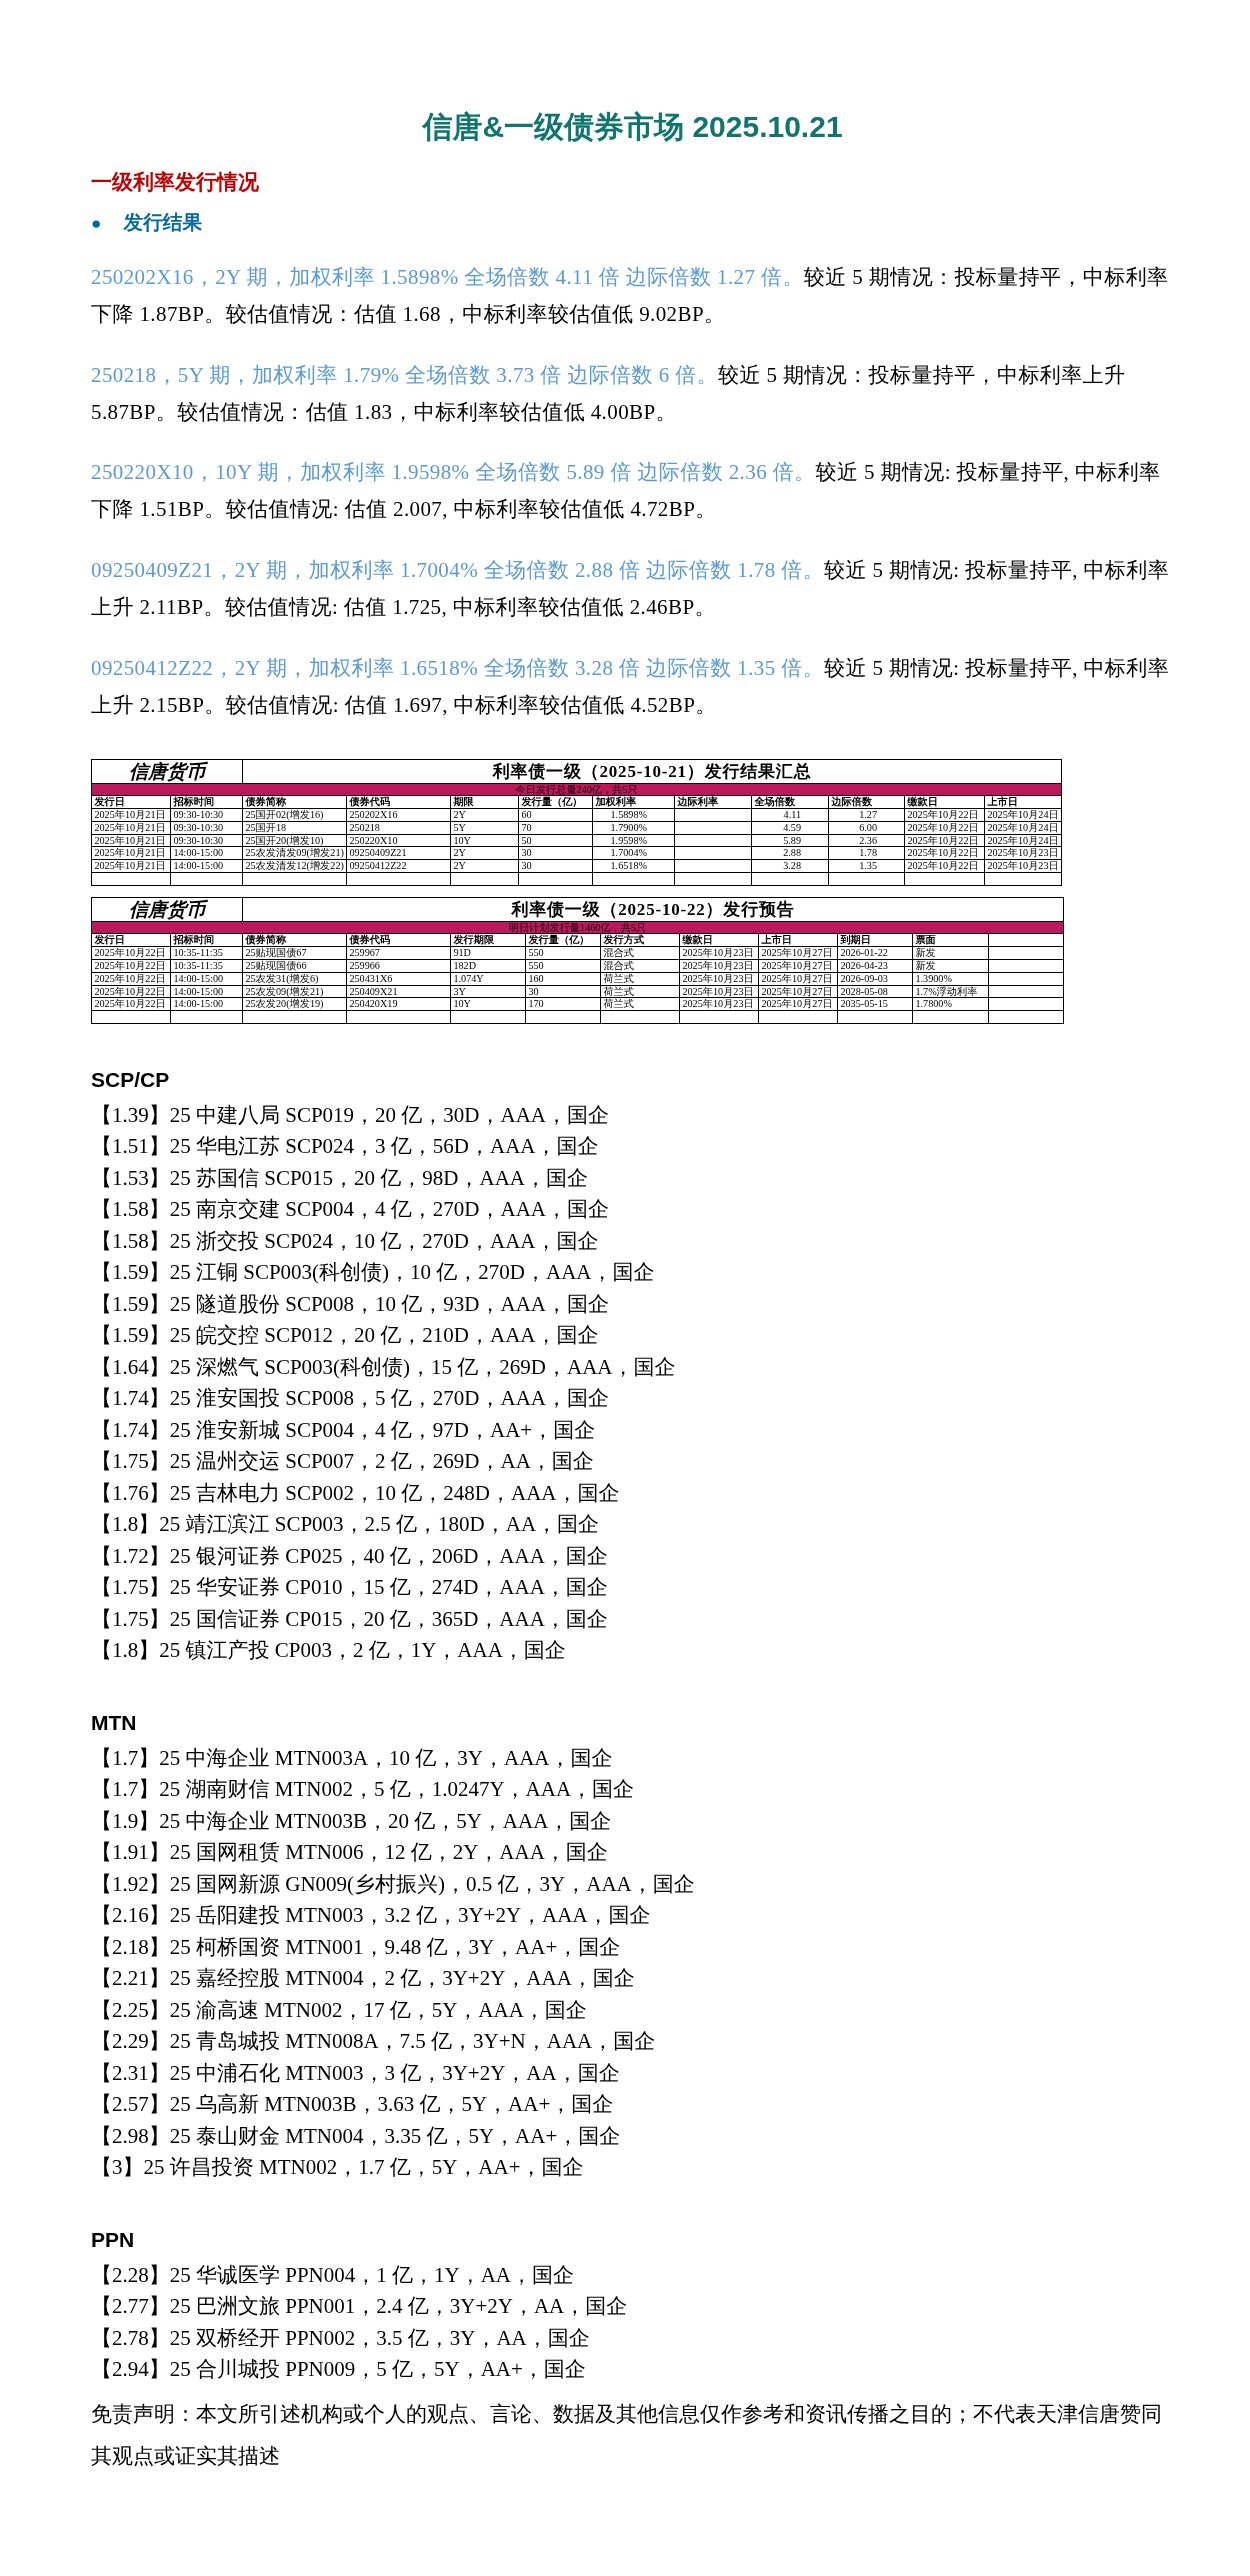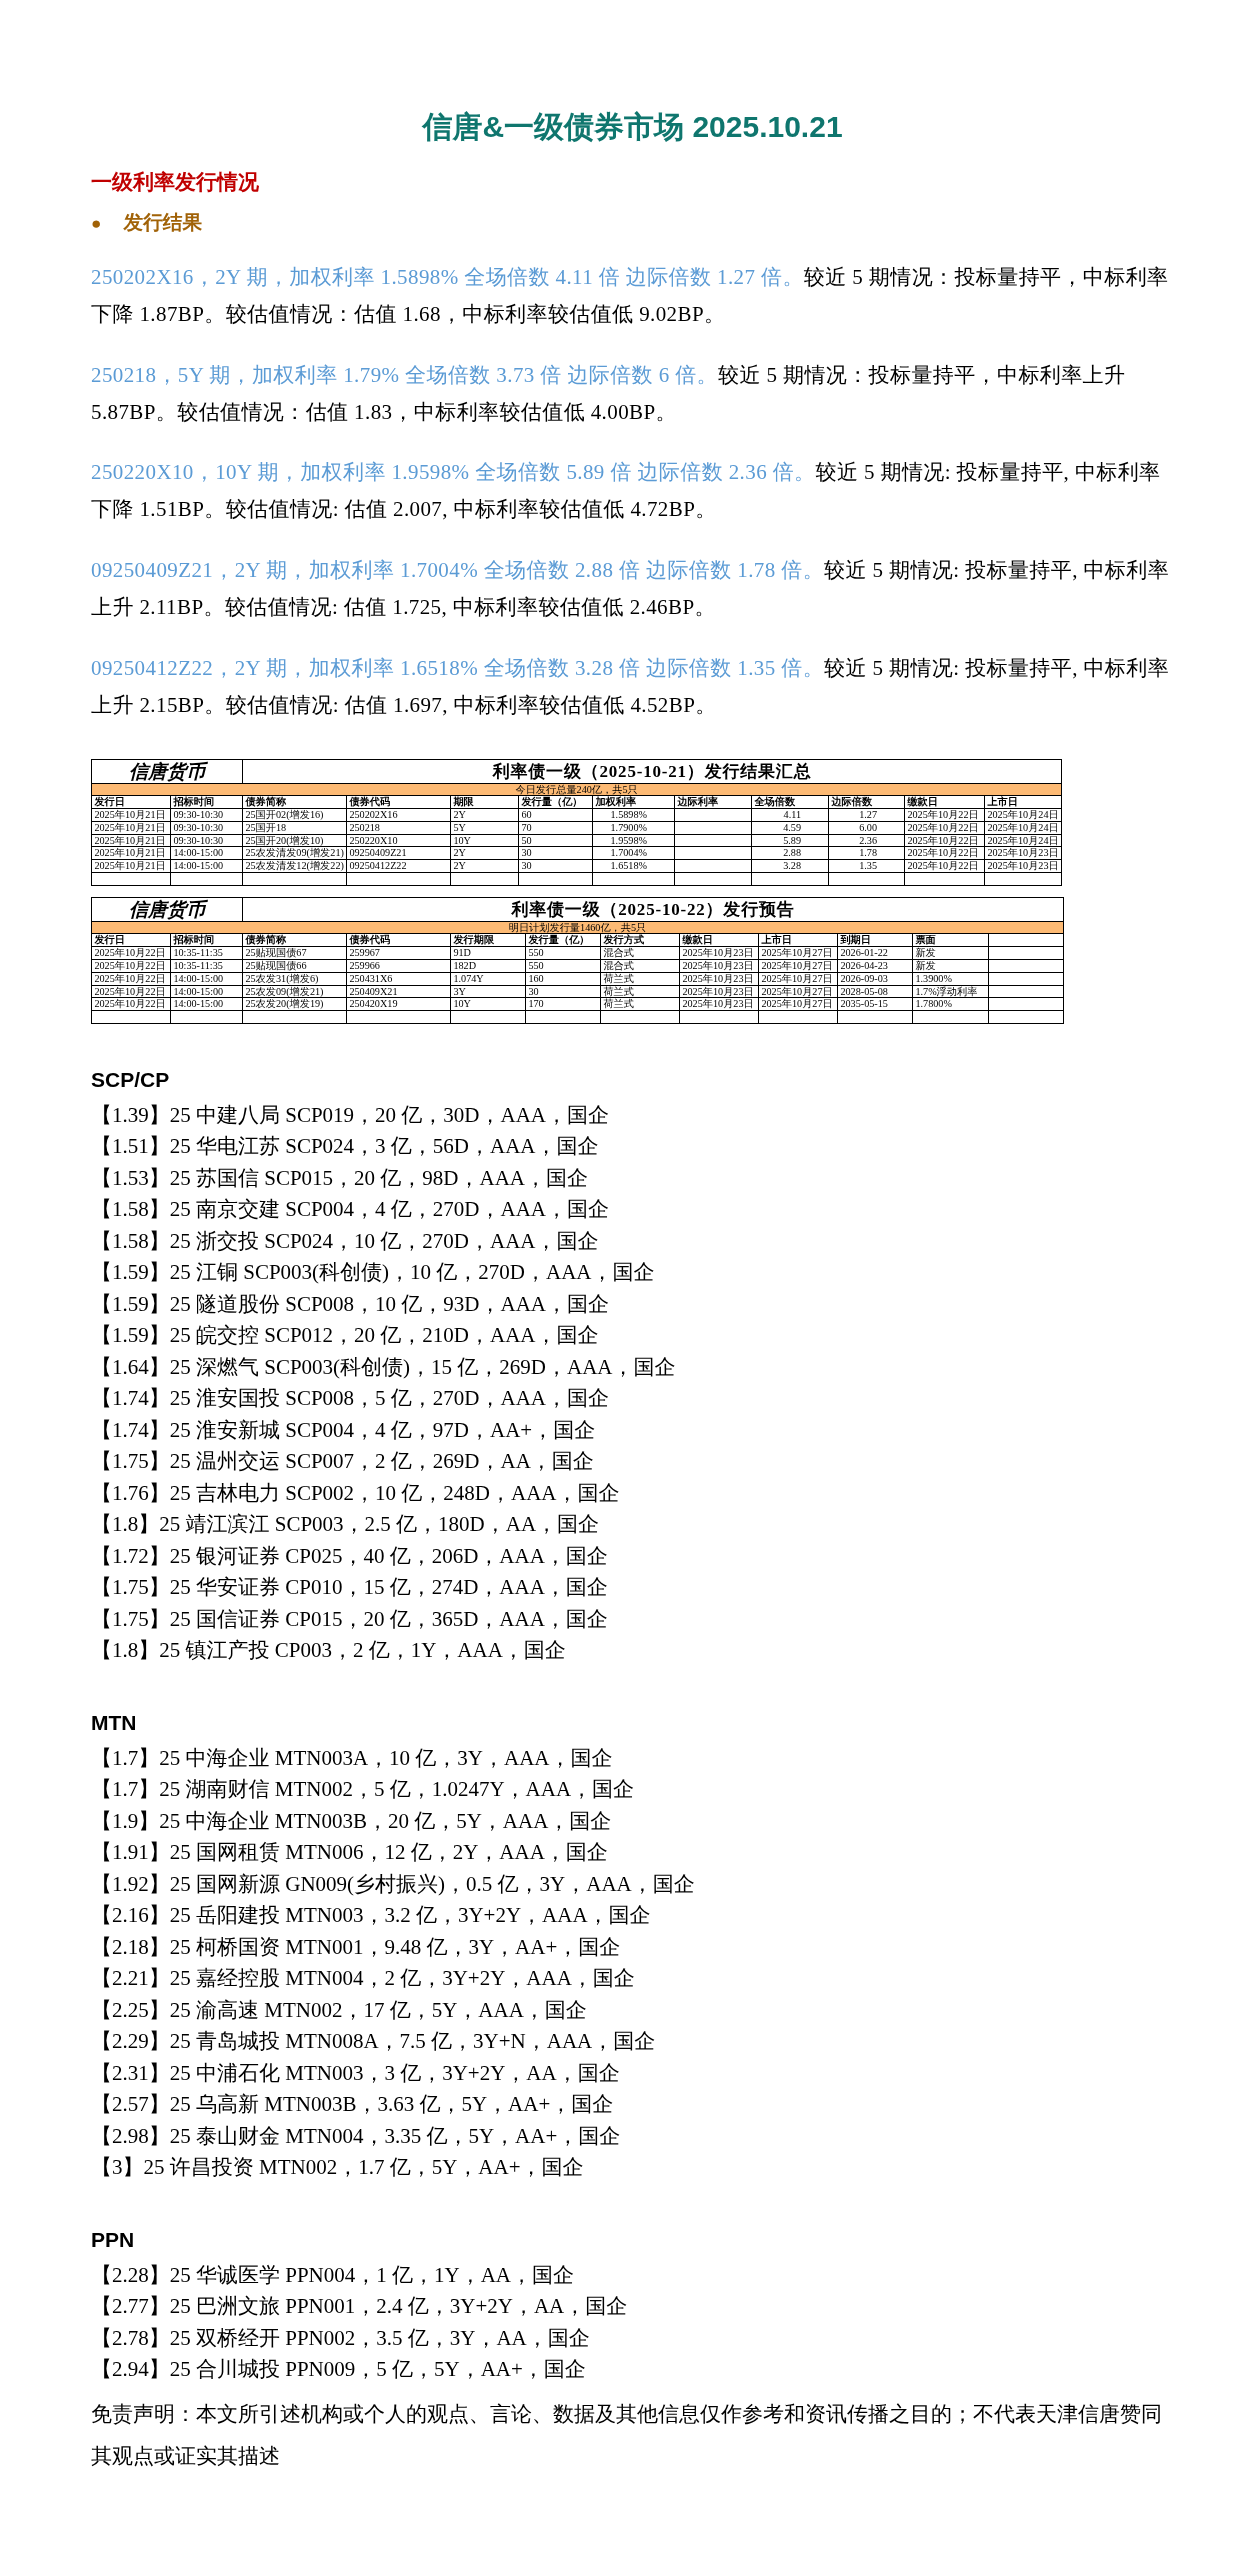--- a/index.html
+++ b/index.html
@@ -32,21 +32,21 @@
     font-family: "Liberation Sans", "DejaVu Sans", sans-serif;
     font-weight: bold;
     font-size: 21px;
     color: #C00000;
   }
   .result-line {
     margin-top: 12.6px;
     font-family: "Liberation Sans", "DejaVu Sans", sans-serif;
     font-weight: bold;
     font-size: 19.7px;
-    color: #a16207;
+    color: #0369a1;
   }
   .result-line .bullet { font-size: 17.3px; margin-right: 22px; }
   .para {
     margin-top: 23.6px;
     font-size: 21px;
     line-height: 37px;
     letter-spacing: 0.4px;
   }
   .para .blue { color: #5B9BD5; }
 
@@ -77,21 +77,21 @@
     font-style: italic;
     text-align: center;
   }
   .xtable .ttl {
     font-size: 17px;
     font-weight: bold;
     text-align: center;
     letter-spacing: 0.8px;
   }
   .xtable .t-banner td {
-    background: #fdba74;
+    background: #be185d;
     text-align: center;
     height: 11px;
     line-height: 11px;
     font-size: 10.2px;
   }
   .xtable .t-head th { font-weight: bold; }
   table.result tbody td:nth-child(7),
   table.result tbody td:nth-child(9),
   table.result tbody td:nth-child(10) {
     text-align: right;

